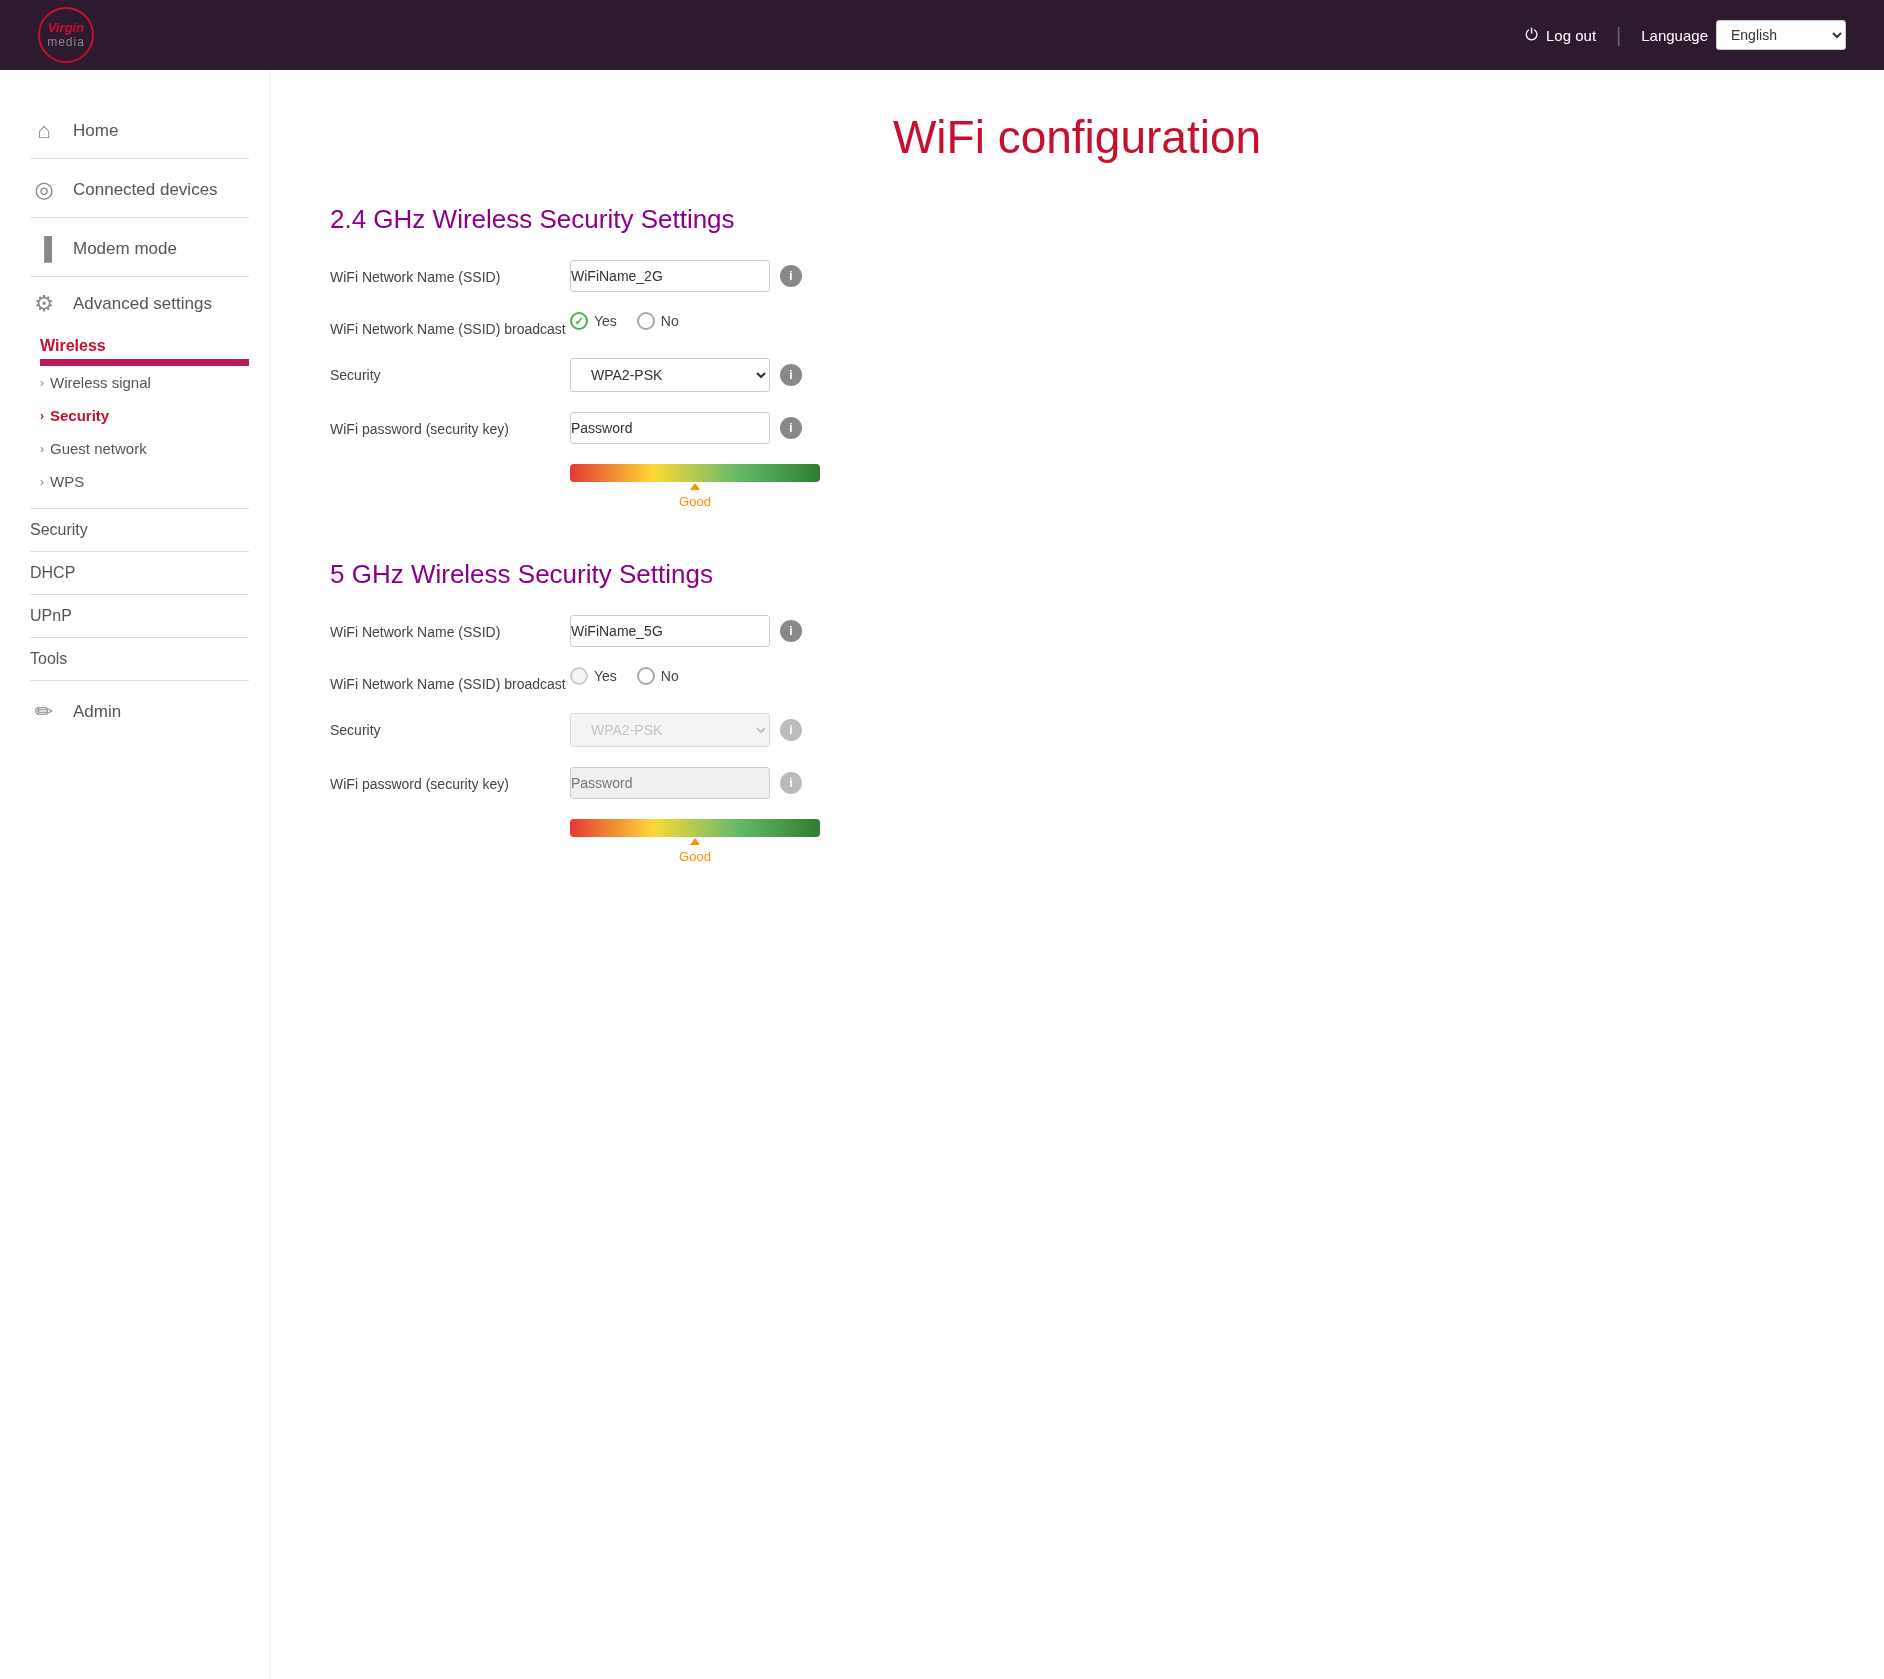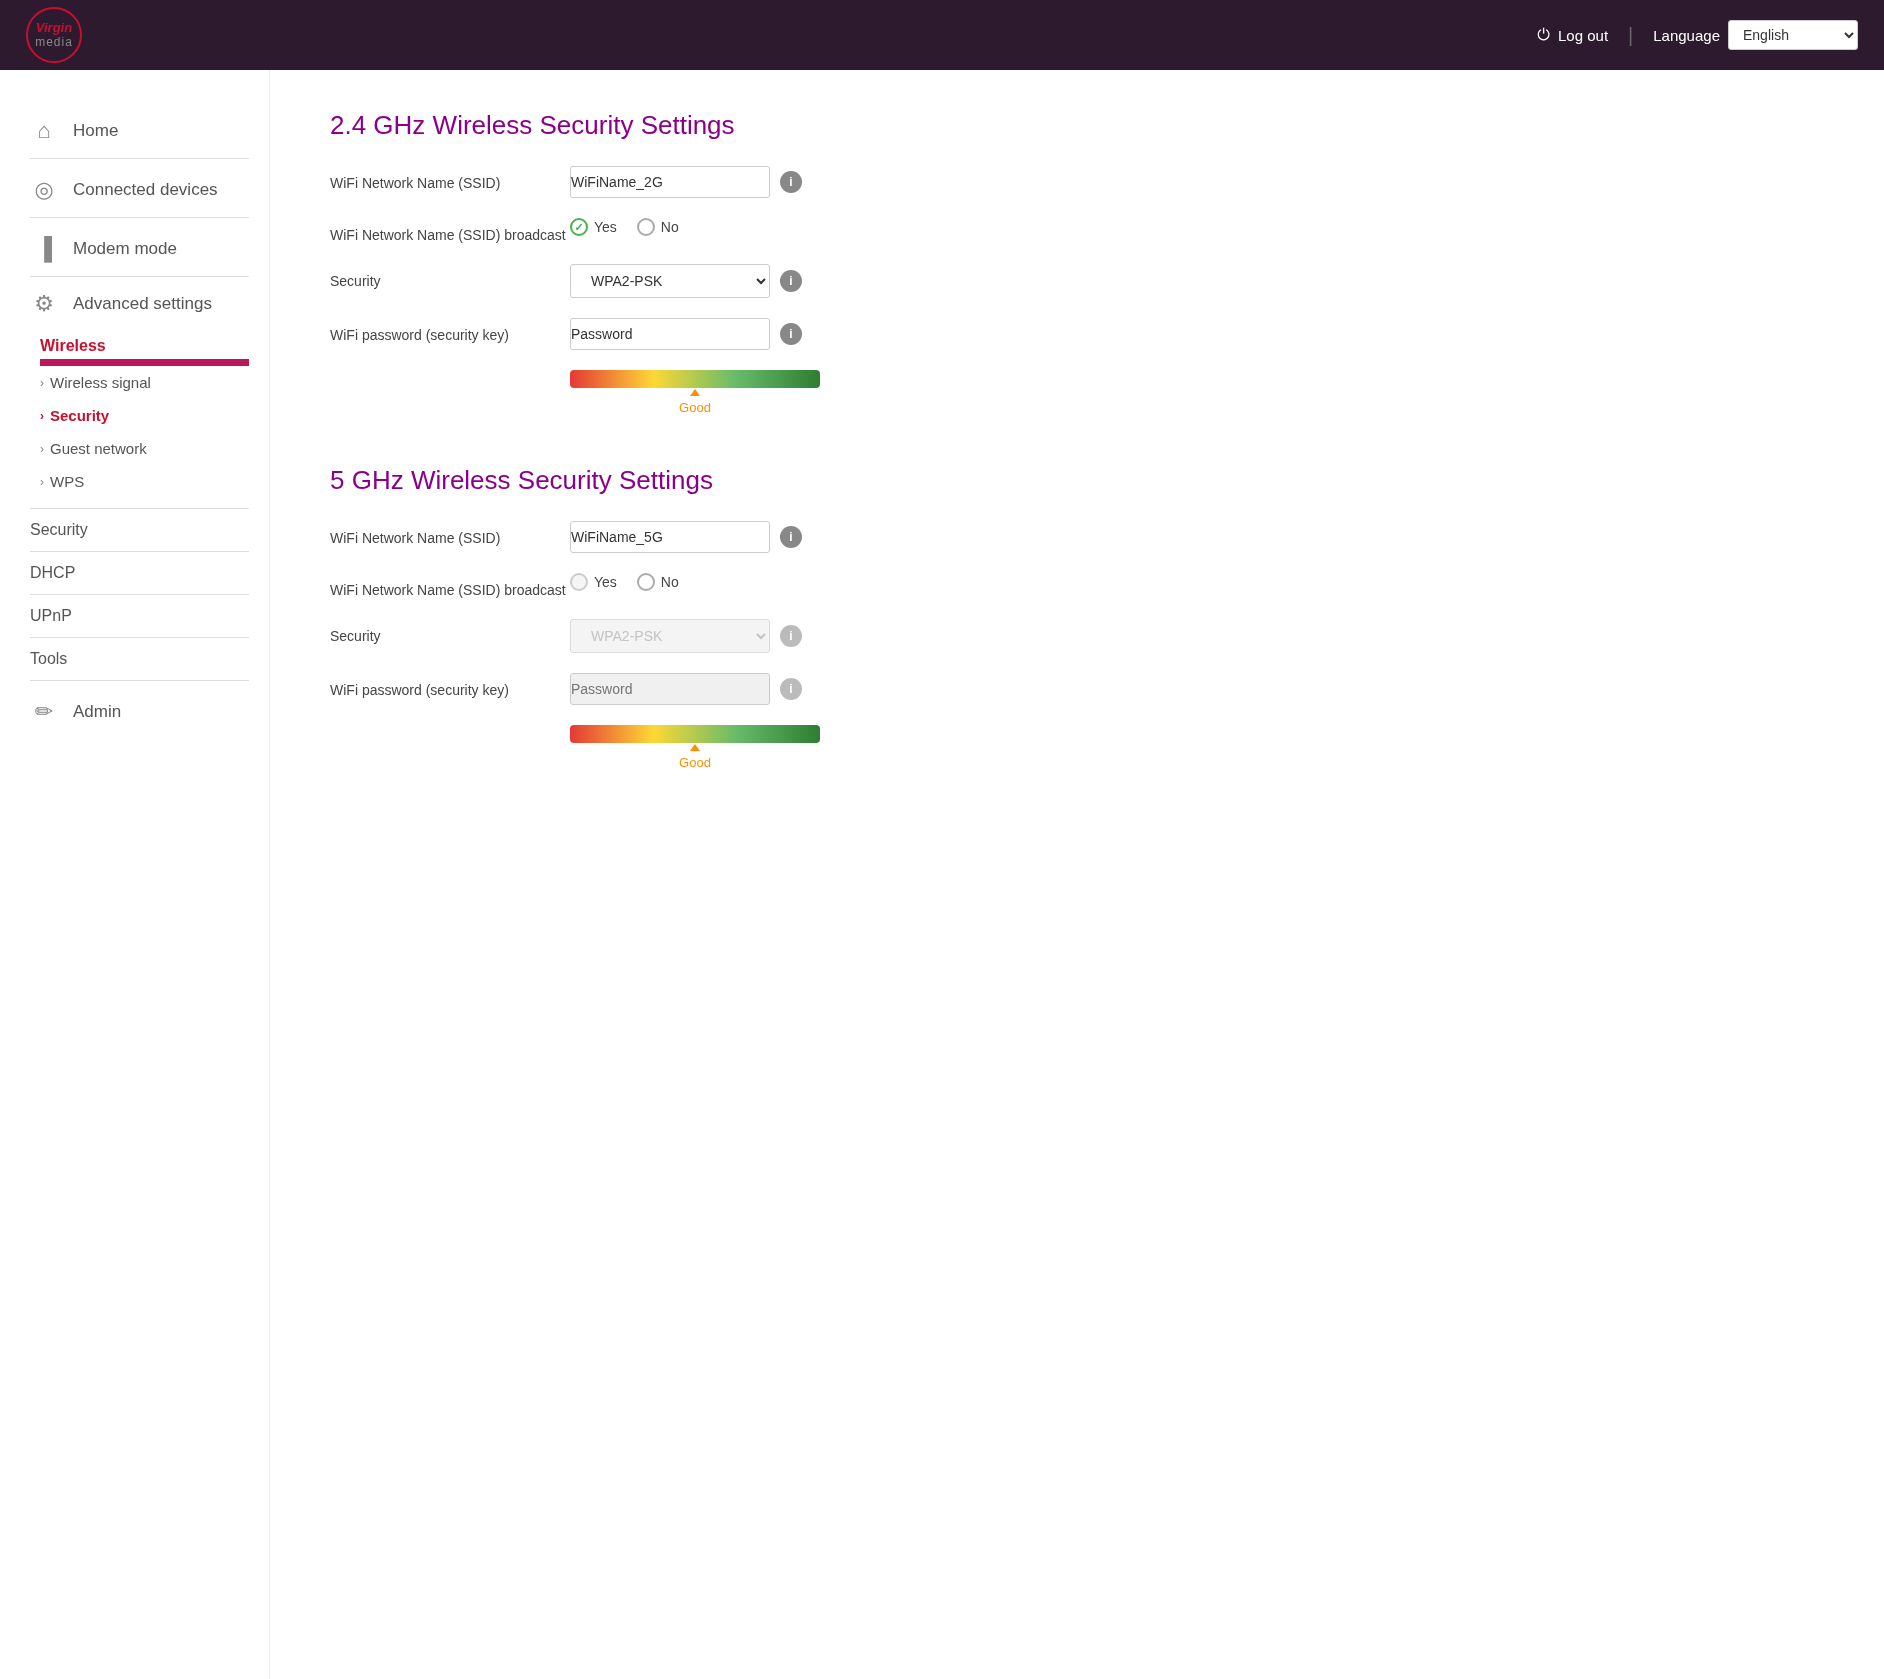--- a/index.html
+++ b/index.html
@@ -5,21 +5,21 @@
     * { box-sizing: border-box; margin: 0; padding: 0; }
     body { font-family: Arial, sans-serif; background: #fff; color: #333; font-size: 15px; }
 
     
     .header {
       background: #2d1a2e;
       height: 70px;
       display: flex;
       align-items: center;
       justify-content: flex-end;
-      padding: 0 26px;
+      padding: 0 38px;
       gap: 20px;
     }
     .header-logo {
       margin-right: auto;
       display: flex;
       align-items: center;
     }
     .logo-circle {
       width: 56px;
       height: 56px;
@@ -430,20 +430,21 @@
 
     <div class="admin-item">
       <span class="sidebar-icon">✏</span>
       <span>Admin</span>
     </div>
 
   </nav>
 
   <main class="main-content">
 
+    <h1 class="page-title">WiFi configuration</h1>
 
     <div class="section">
       <h2 class="section-title">2.4 GHz Wireless Security Settings</h2>
 
       <div class="form-row">
         <div class="form-label">WiFi Network Name (SSID)</div>
         <div class="form-controls">
           <input type="text" class="text-input" value="WiFiName_2G" style="">
           <div class="info-icon">i</div>
         </div>

